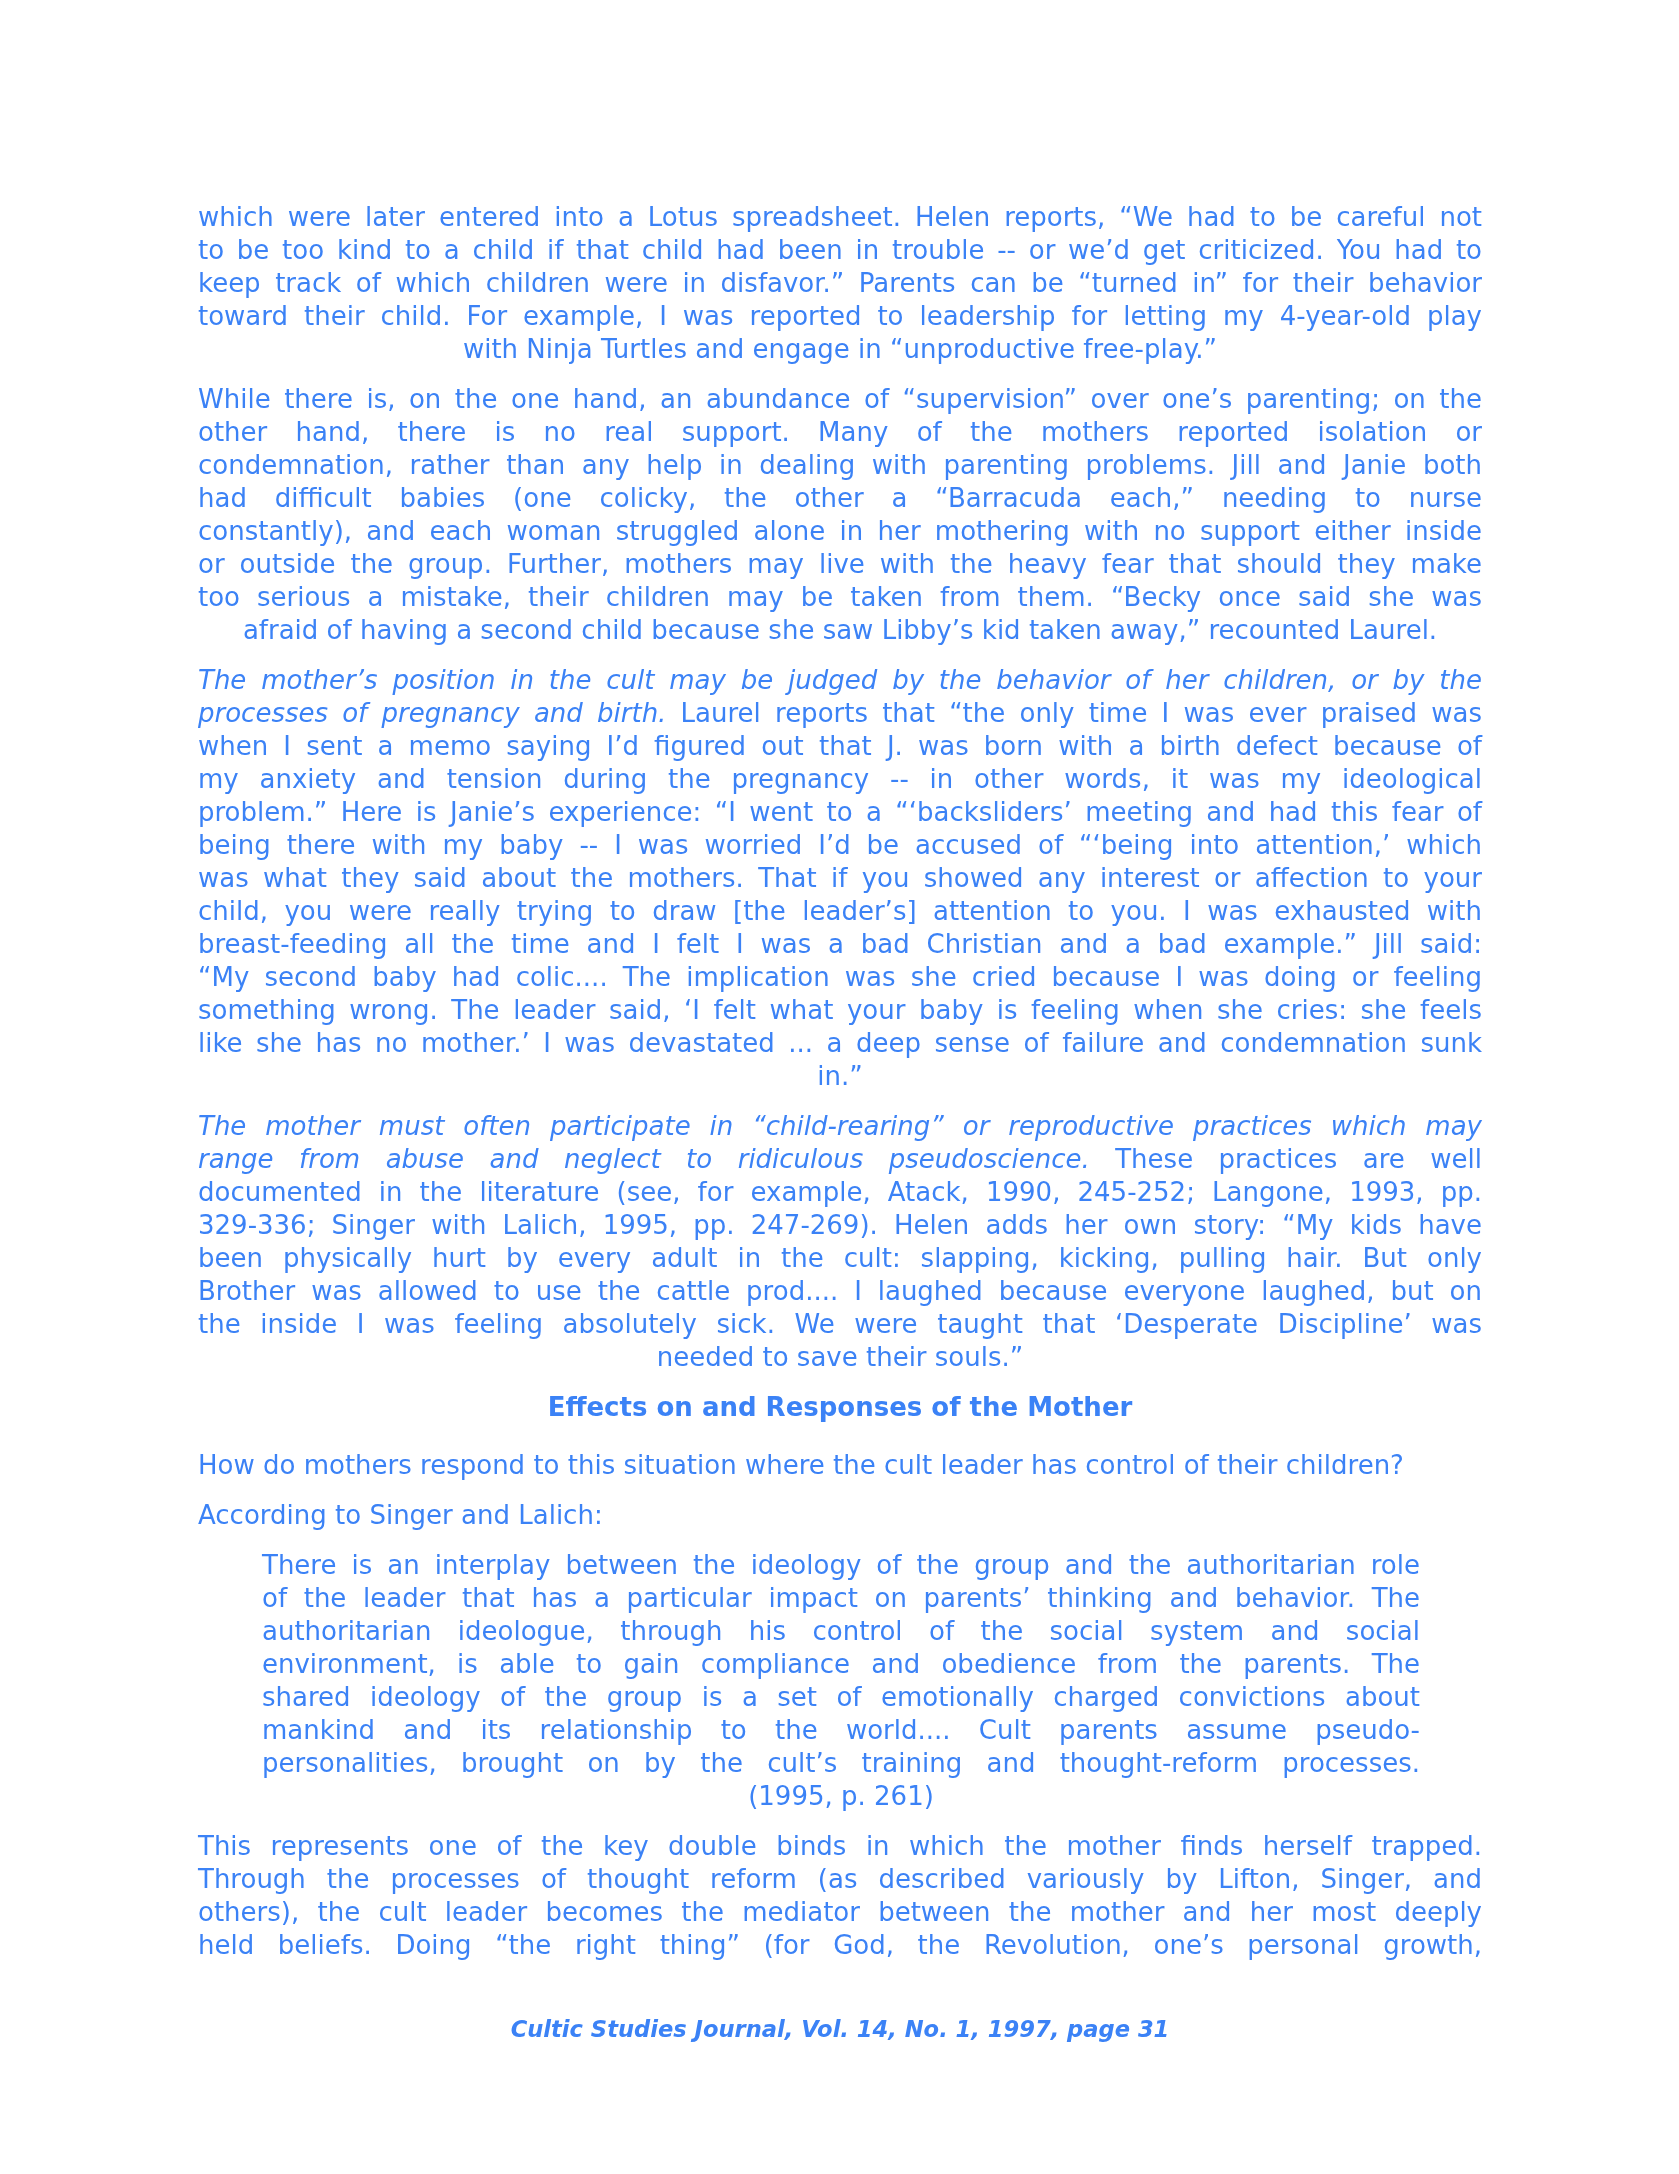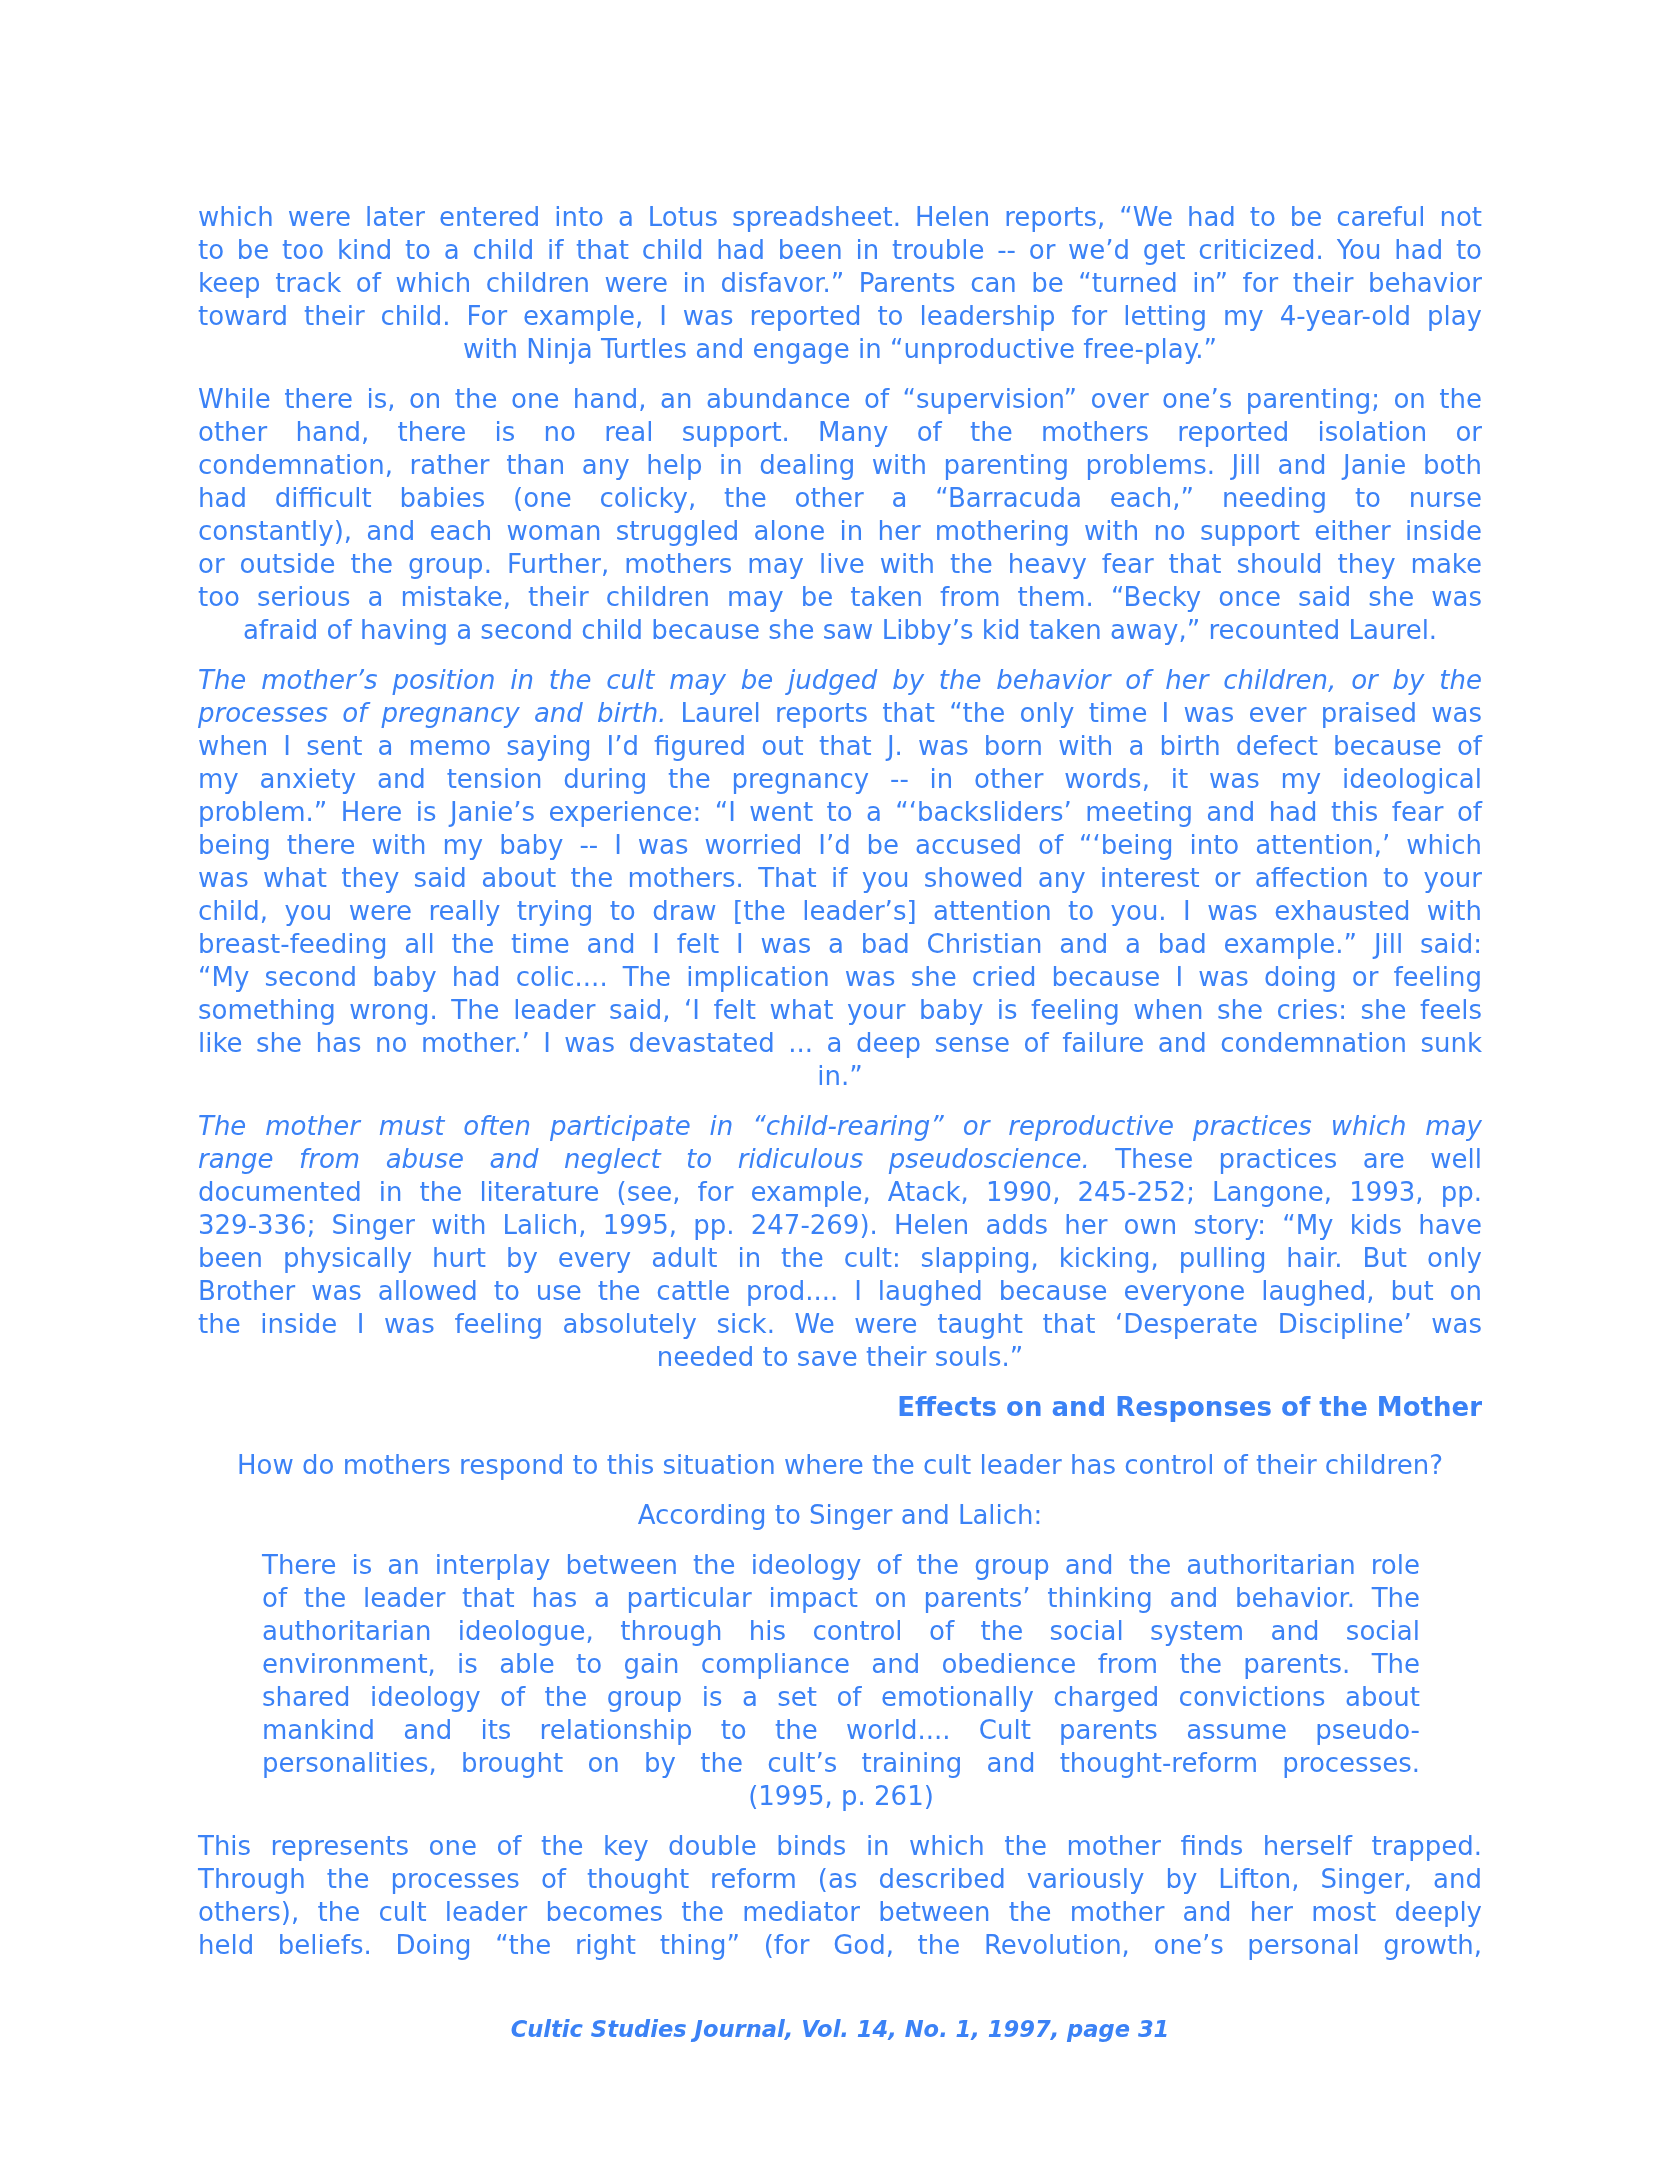--- a/index.html
+++ b/index.html
@@ -16,27 +16,27 @@
     position: absolute;
     left: 198px;
     top: 201px;
     width: 1284px;
     font-size: 26px;
     line-height: 33px;
   }
   .para { margin: 0 0 17px 0; }
   .heading {
     font-weight: bold;
-    text-align: right;
+    text-align: center;
     margin: 0 0 24.5px 0;
   }
   .blockquote { padding-left: 64px; padding-right: 62px; }
   .line { text-align: justify; text-align-last: justify; }
   .line.last { text-align: center; text-align-last: auto; }
-  .para.left .line { text-align: center; text-align-last: auto; }
+  .para.left .line { text-align: left; text-align-last: auto; }
   .it { font-style: italic; }
   .footer {
     margin-top: 53px;
     text-align: center;
     font-style: italic;
     font-size: 22.6px;
     line-height: 28px;
     font-weight: bold;
   }
 </style>

